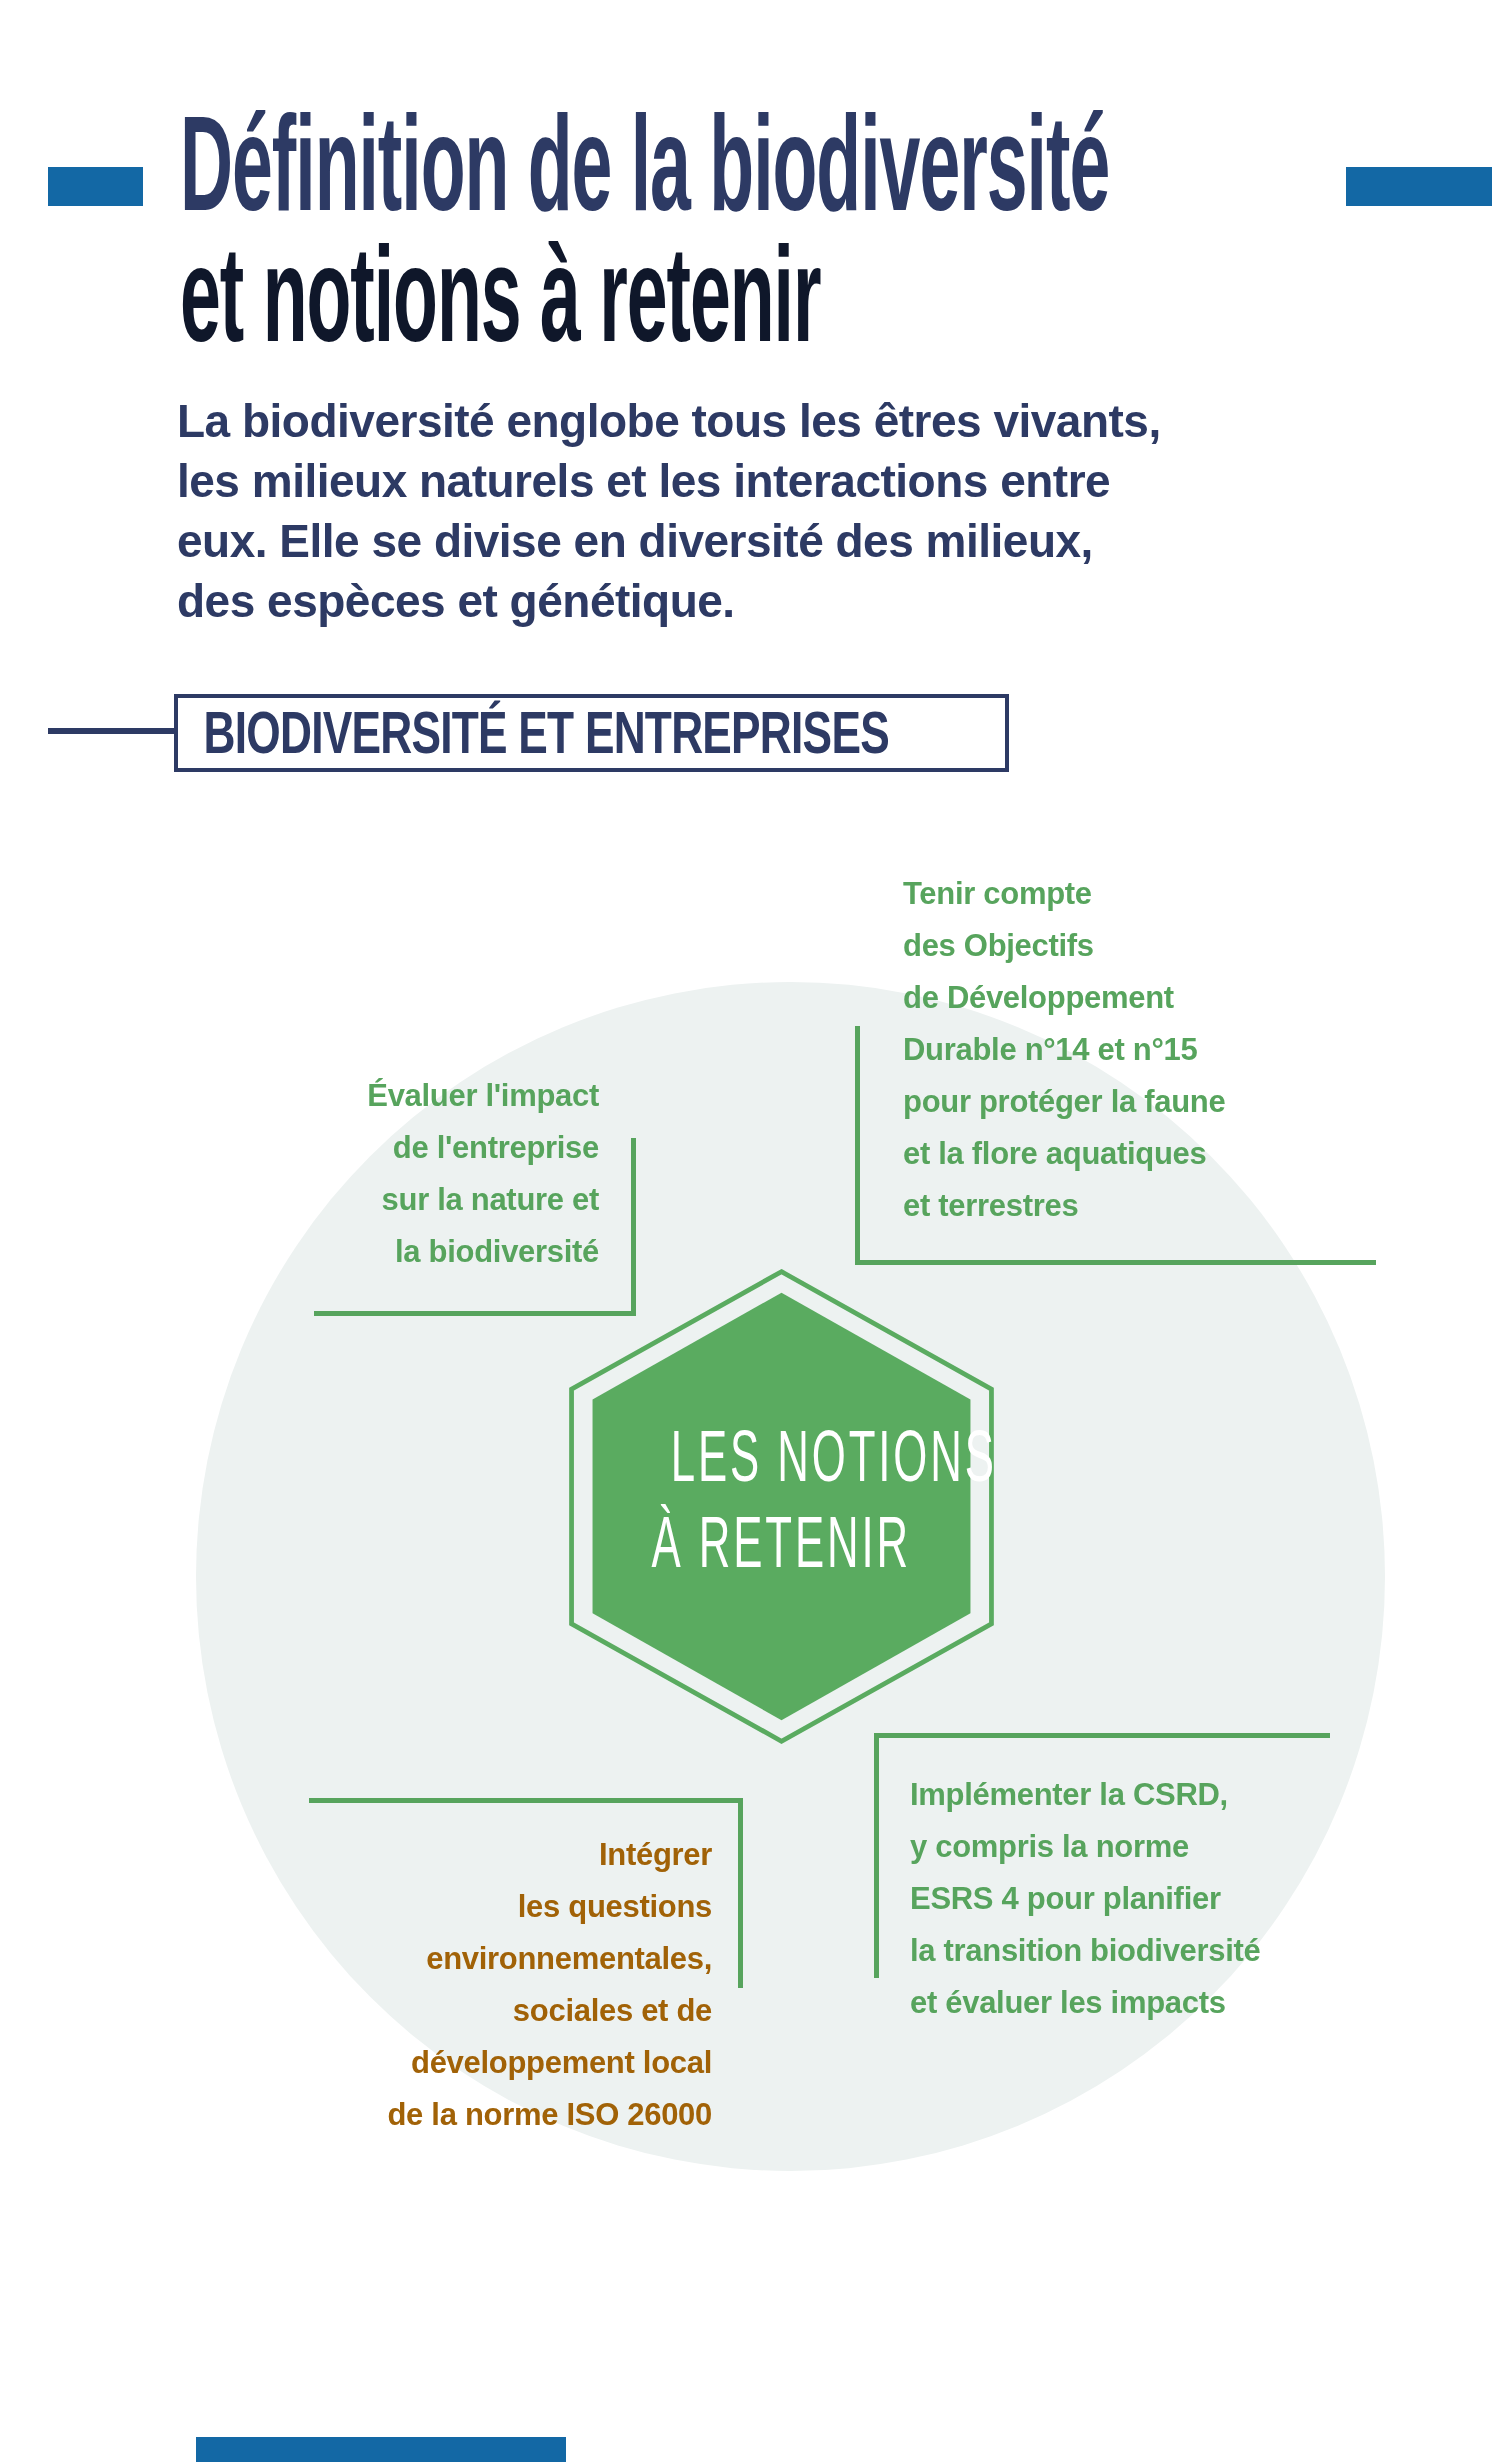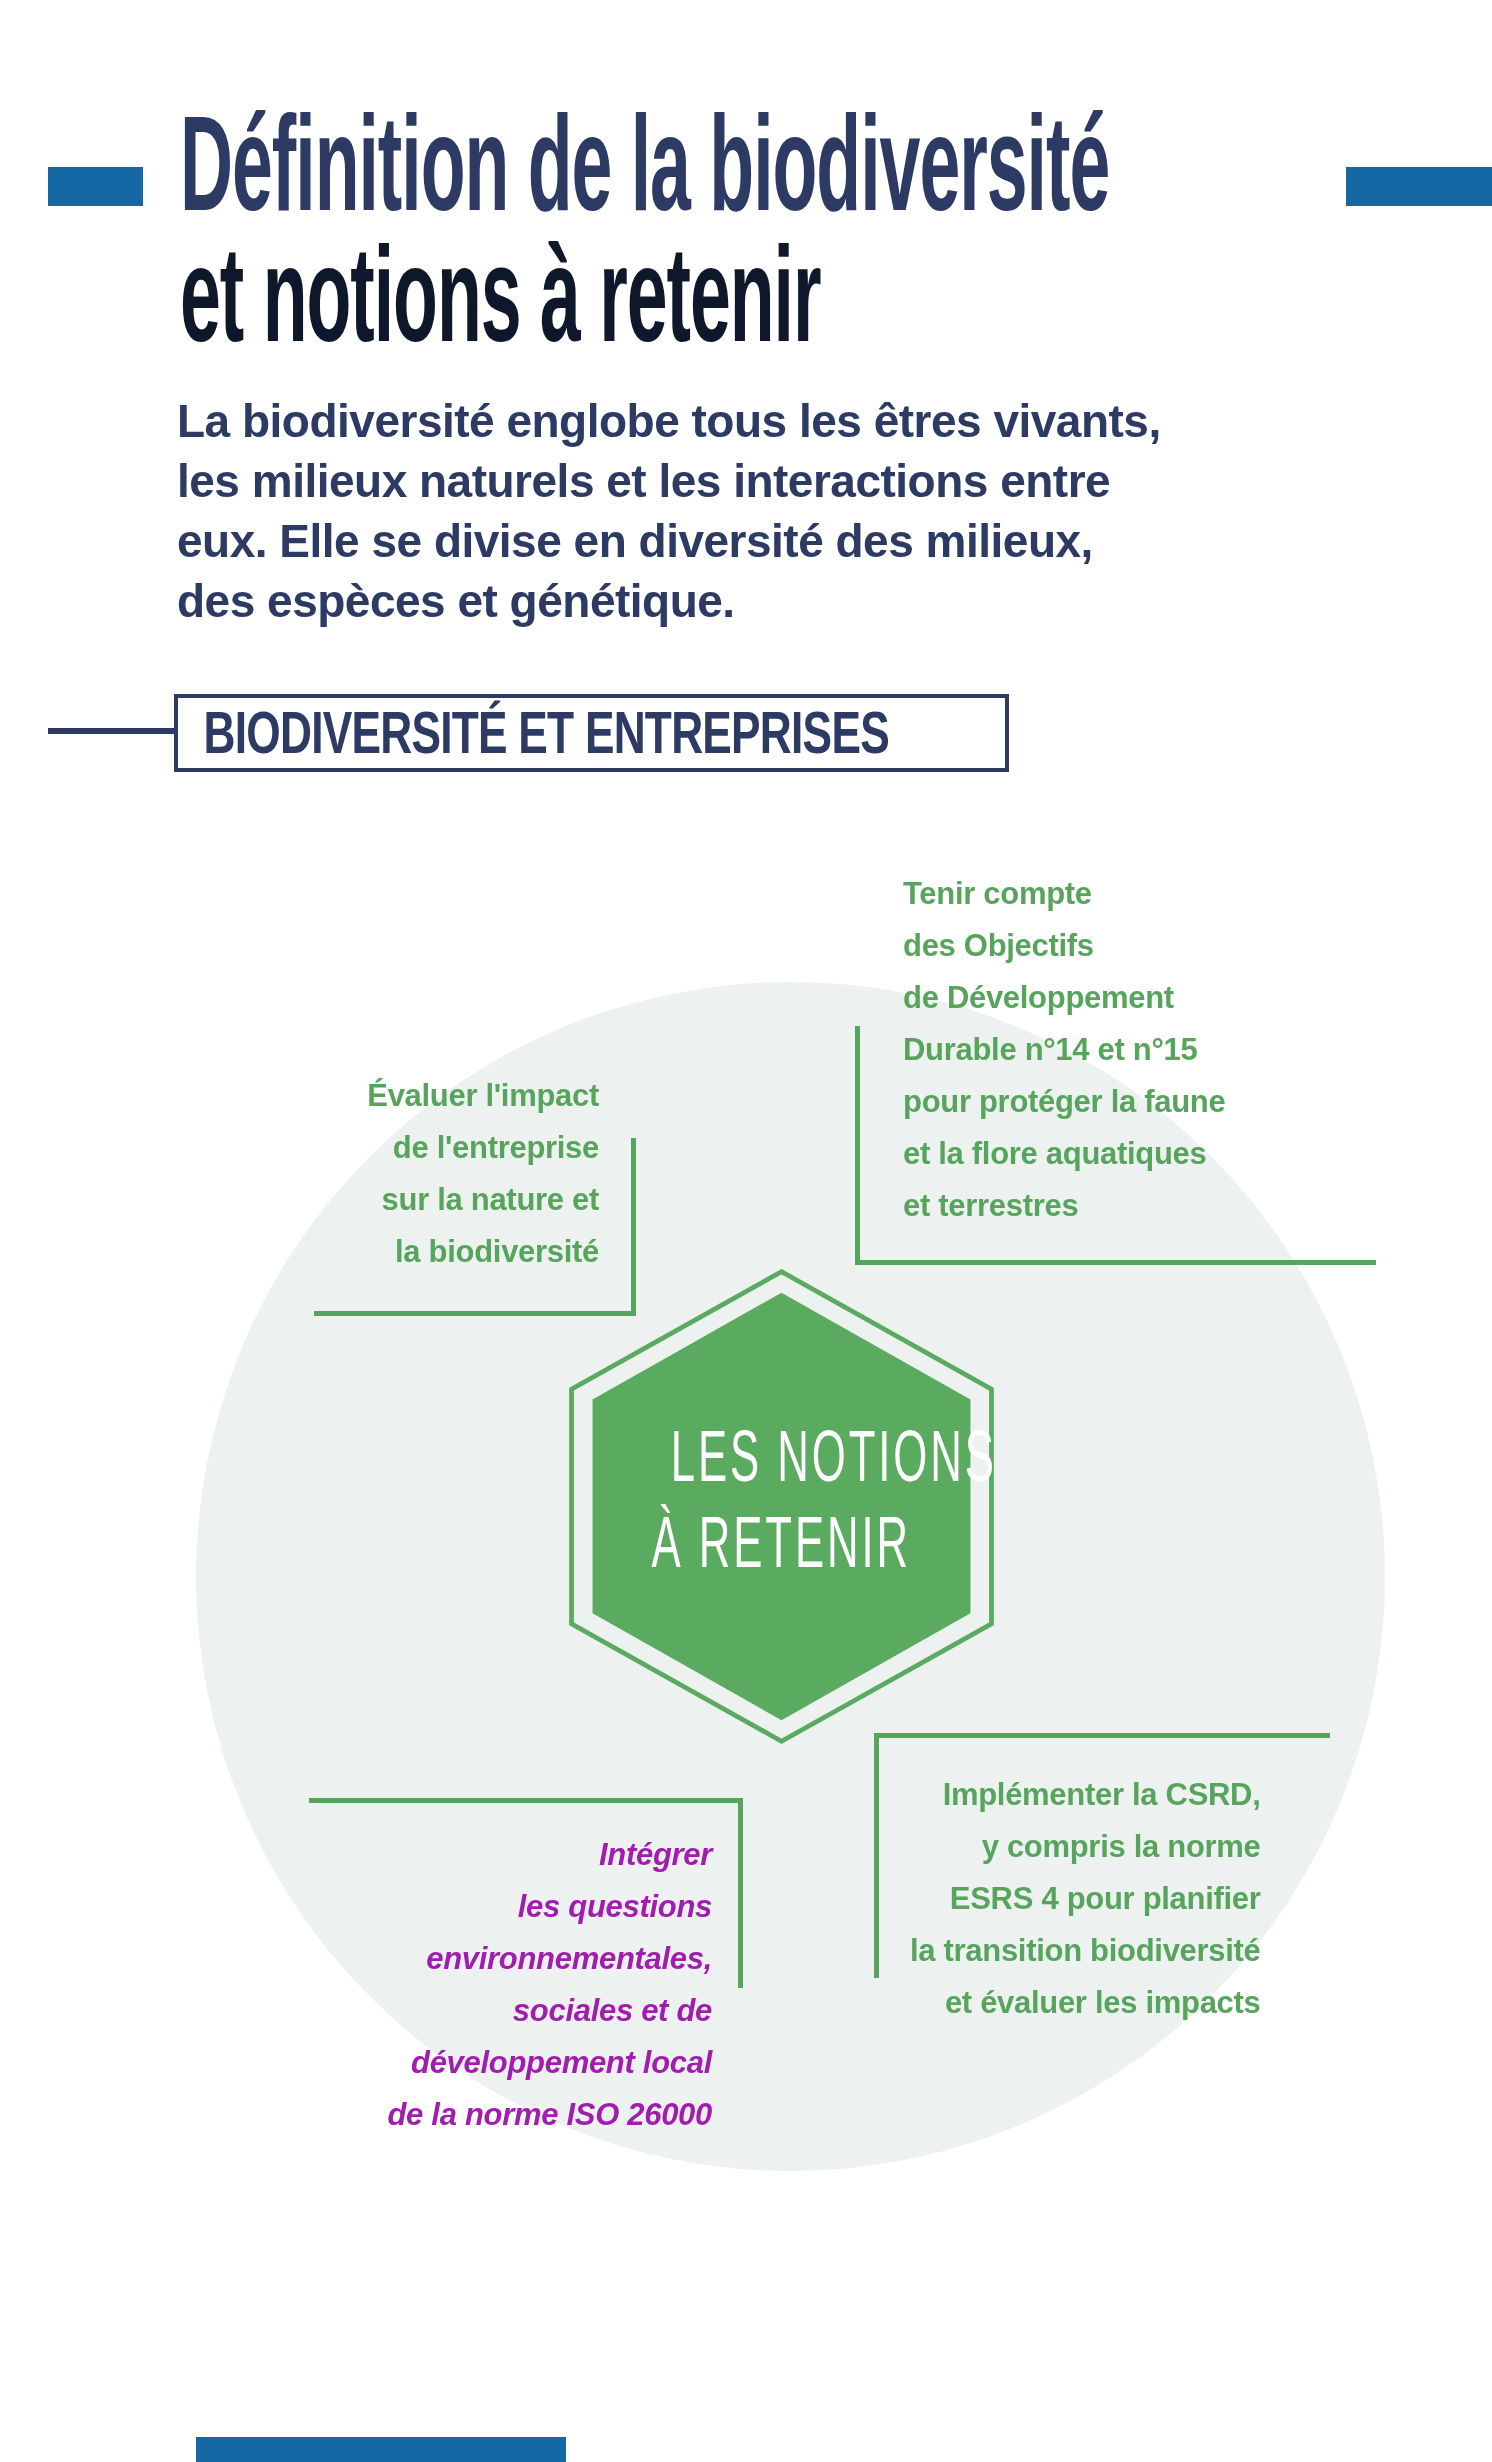--- a/index.html
+++ b/index.html
@@ -88,30 +88,30 @@
   </svg>
   <div class="hex-label" style="left:514px;top:1505px;width:439px;">
     <span>À RETENIR</span>
   </div>
   <div class="hex-label" style="left:514px;top:1419px;width:439px;">
     <span>LES NOTIONS</span>
   </div>
 
   <div class="gline" style="left: 261px; top: 1798px; width: 434px; height: 4.8px; background: rgb(87, 164, 93);"></div>
   <div class="gline" style="left: 690px; top: 1798px; width: 4.8px; height: 190px; background: rgb(87, 164, 93);"></div>
-  <div class="green-text" style="left: 191px; top: 1829px; width: 473px; text-align: right; color: #a21caf; font-style: italic;">Intégrer
+  <div class="green-text" style="left: 191px; top: 1829px; width: 473px; text-align: right; color: #a16207;">Intégrer
 les questions
 environnementales,
 sociales et de
 développement local
 de la norme ISO 26000</div>
 
   <div class="gline" style="left: 826px; top: 1733px; width: 456px; height: 4.8px; background: rgb(87, 164, 93);"></div>
   <div class="gline" style="left: 826px; top: 1733px; width: 4.8px; height: 245px; background: rgb(87, 164, 93);"></div>
-  <div class="green-text" style="left: 862px; top: 1769px; text-align: right; color: rgb(87, 164, 93);">Implémenter la CSRD,
+  <div class="green-text" style="left: 862px; top: 1769px; text-align: left; color: rgb(87, 164, 93);">Implémenter la CSRD,
 y compris la norme
 ESRS 4 pour planifier
 la transition biodiversité
 et évaluer les impacts</div>
 
   <div class="abs" style="left: 148px; top: 2437px; width: 370px; height: 26px; background: rgb(19, 104, 165);"></div>
 
 </div>
 
 

